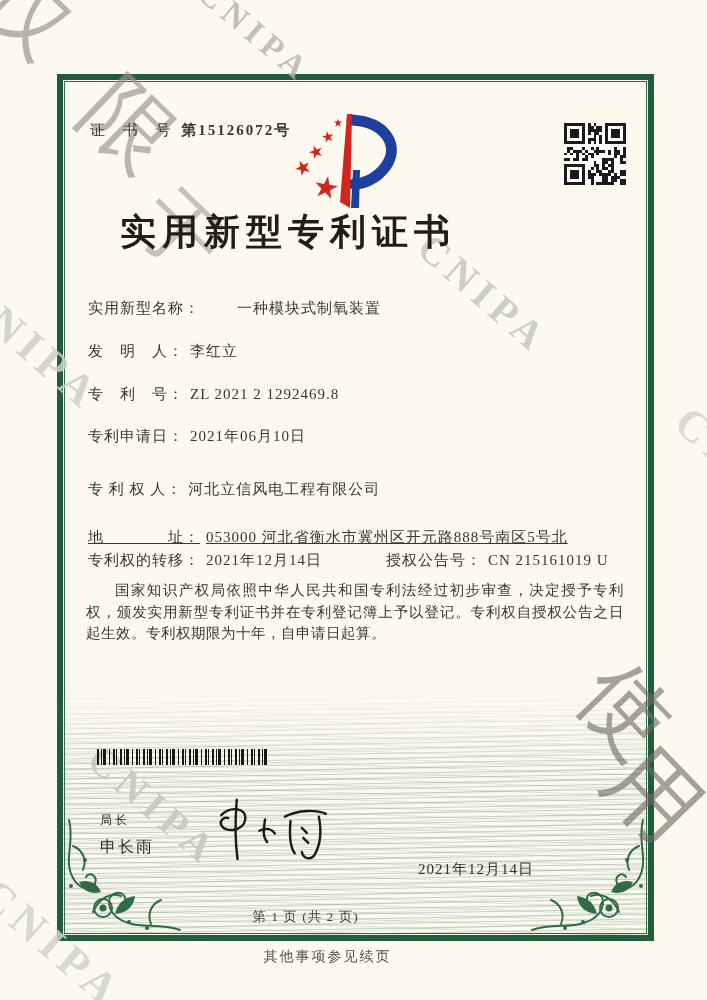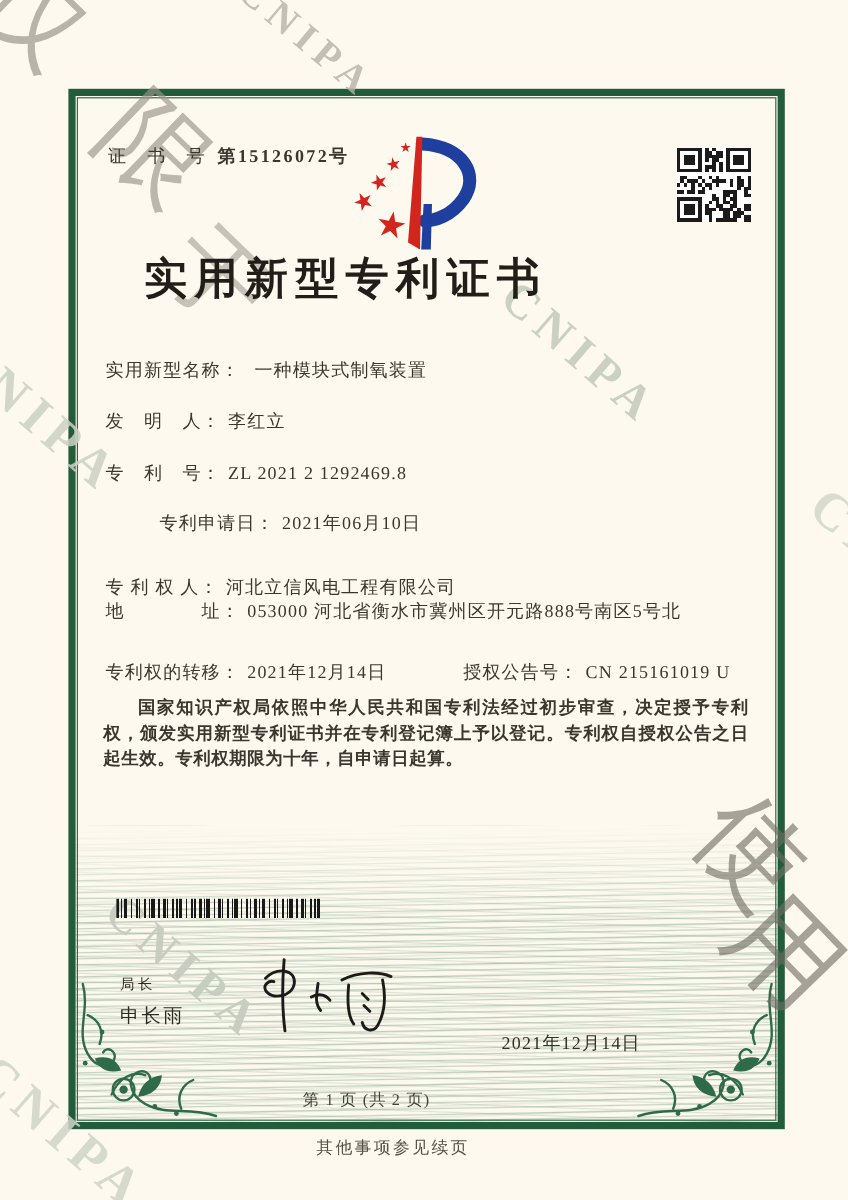--- a/index.html
+++ b/index.html
@@ -48,28 +48,28 @@
   .certno .val{margin-left:0;letter-spacing:2px;font-weight:bold;}
   .logo{position:absolute;left:290px;top:112px;z-index:3;}
   .qr{position:absolute;left:564px;top:123px;z-index:3;background:#fff;shape-rendering:crispEdges;}
   .title{
     position:absolute;left:0;top:208px;width:576px;margin:0;z-index:3;
     text-align:center;font-size:36px;font-weight:bold;letter-spacing:6px;color:#211e19;
   }
   
   .fields{position:absolute;left:0;top:0;width:707px;height:0;z-index:3;}
   .row{position:absolute;left:88px;white-space:nowrap;font-size:15px;letter-spacing:1px;color:#3b3730;}
-  .r1{top:299px;} .r2{top:342px;} .r3{top:385px;} .r4{top:427px;margin-left:45px;}
-  .r5{top:480px;} .r6{top:500px;} .r7{top:551px;}
+  .r1{top:299px;} .r2{top:342px;} .r3{top:385px;} .r4{top:427px;}
+  .r5{top:480px;} .r6{top:528px;text-decoration:underline;} .r7{top:551px;}
   .row .val{margin-left:6px;}
-  .row .val.gap{margin-left:12px;}
+  .row .val.gap{margin-left:37px;}
   .row .pair2{position:absolute;left:282px;top:0;white-space:nowrap;margin-left:16px;}
   
   .paras{position:absolute;left:86px;top:580px;width:538px;z-index:3;}
-  .paras p{margin:0;font-size:14.5px;line-height:21.5px;text-indent:2em;text-align:justify;color:#3b3730;letter-spacing:.5px;font-weight:bold;}
+  .paras p{margin:0;font-size:14.5px;line-height:21.5px;text-indent:2em;text-align:justify;color:#3b3730;letter-spacing:.5px;}
   
   .barcode{
     position:absolute;left:97px;top:749px;width:172px;height:16px;z-index:3;
     background:repeating-linear-gradient(90deg,
       #181818 0 2px,rgba(0,0,0,0) 2px 4px,
       #181818 4px 5px,rgba(0,0,0,0) 5px 6px,
       #181818 6px 9px,rgba(0,0,0,0) 9px 12px,
       #181818 12px 13px,rgba(0,0,0,0) 13px 16px,
       #181818 16px 18px,rgba(0,0,0,0) 18px 19px,
       #181818 19px 20px,rgba(0,0,0,0) 20px 23px);

